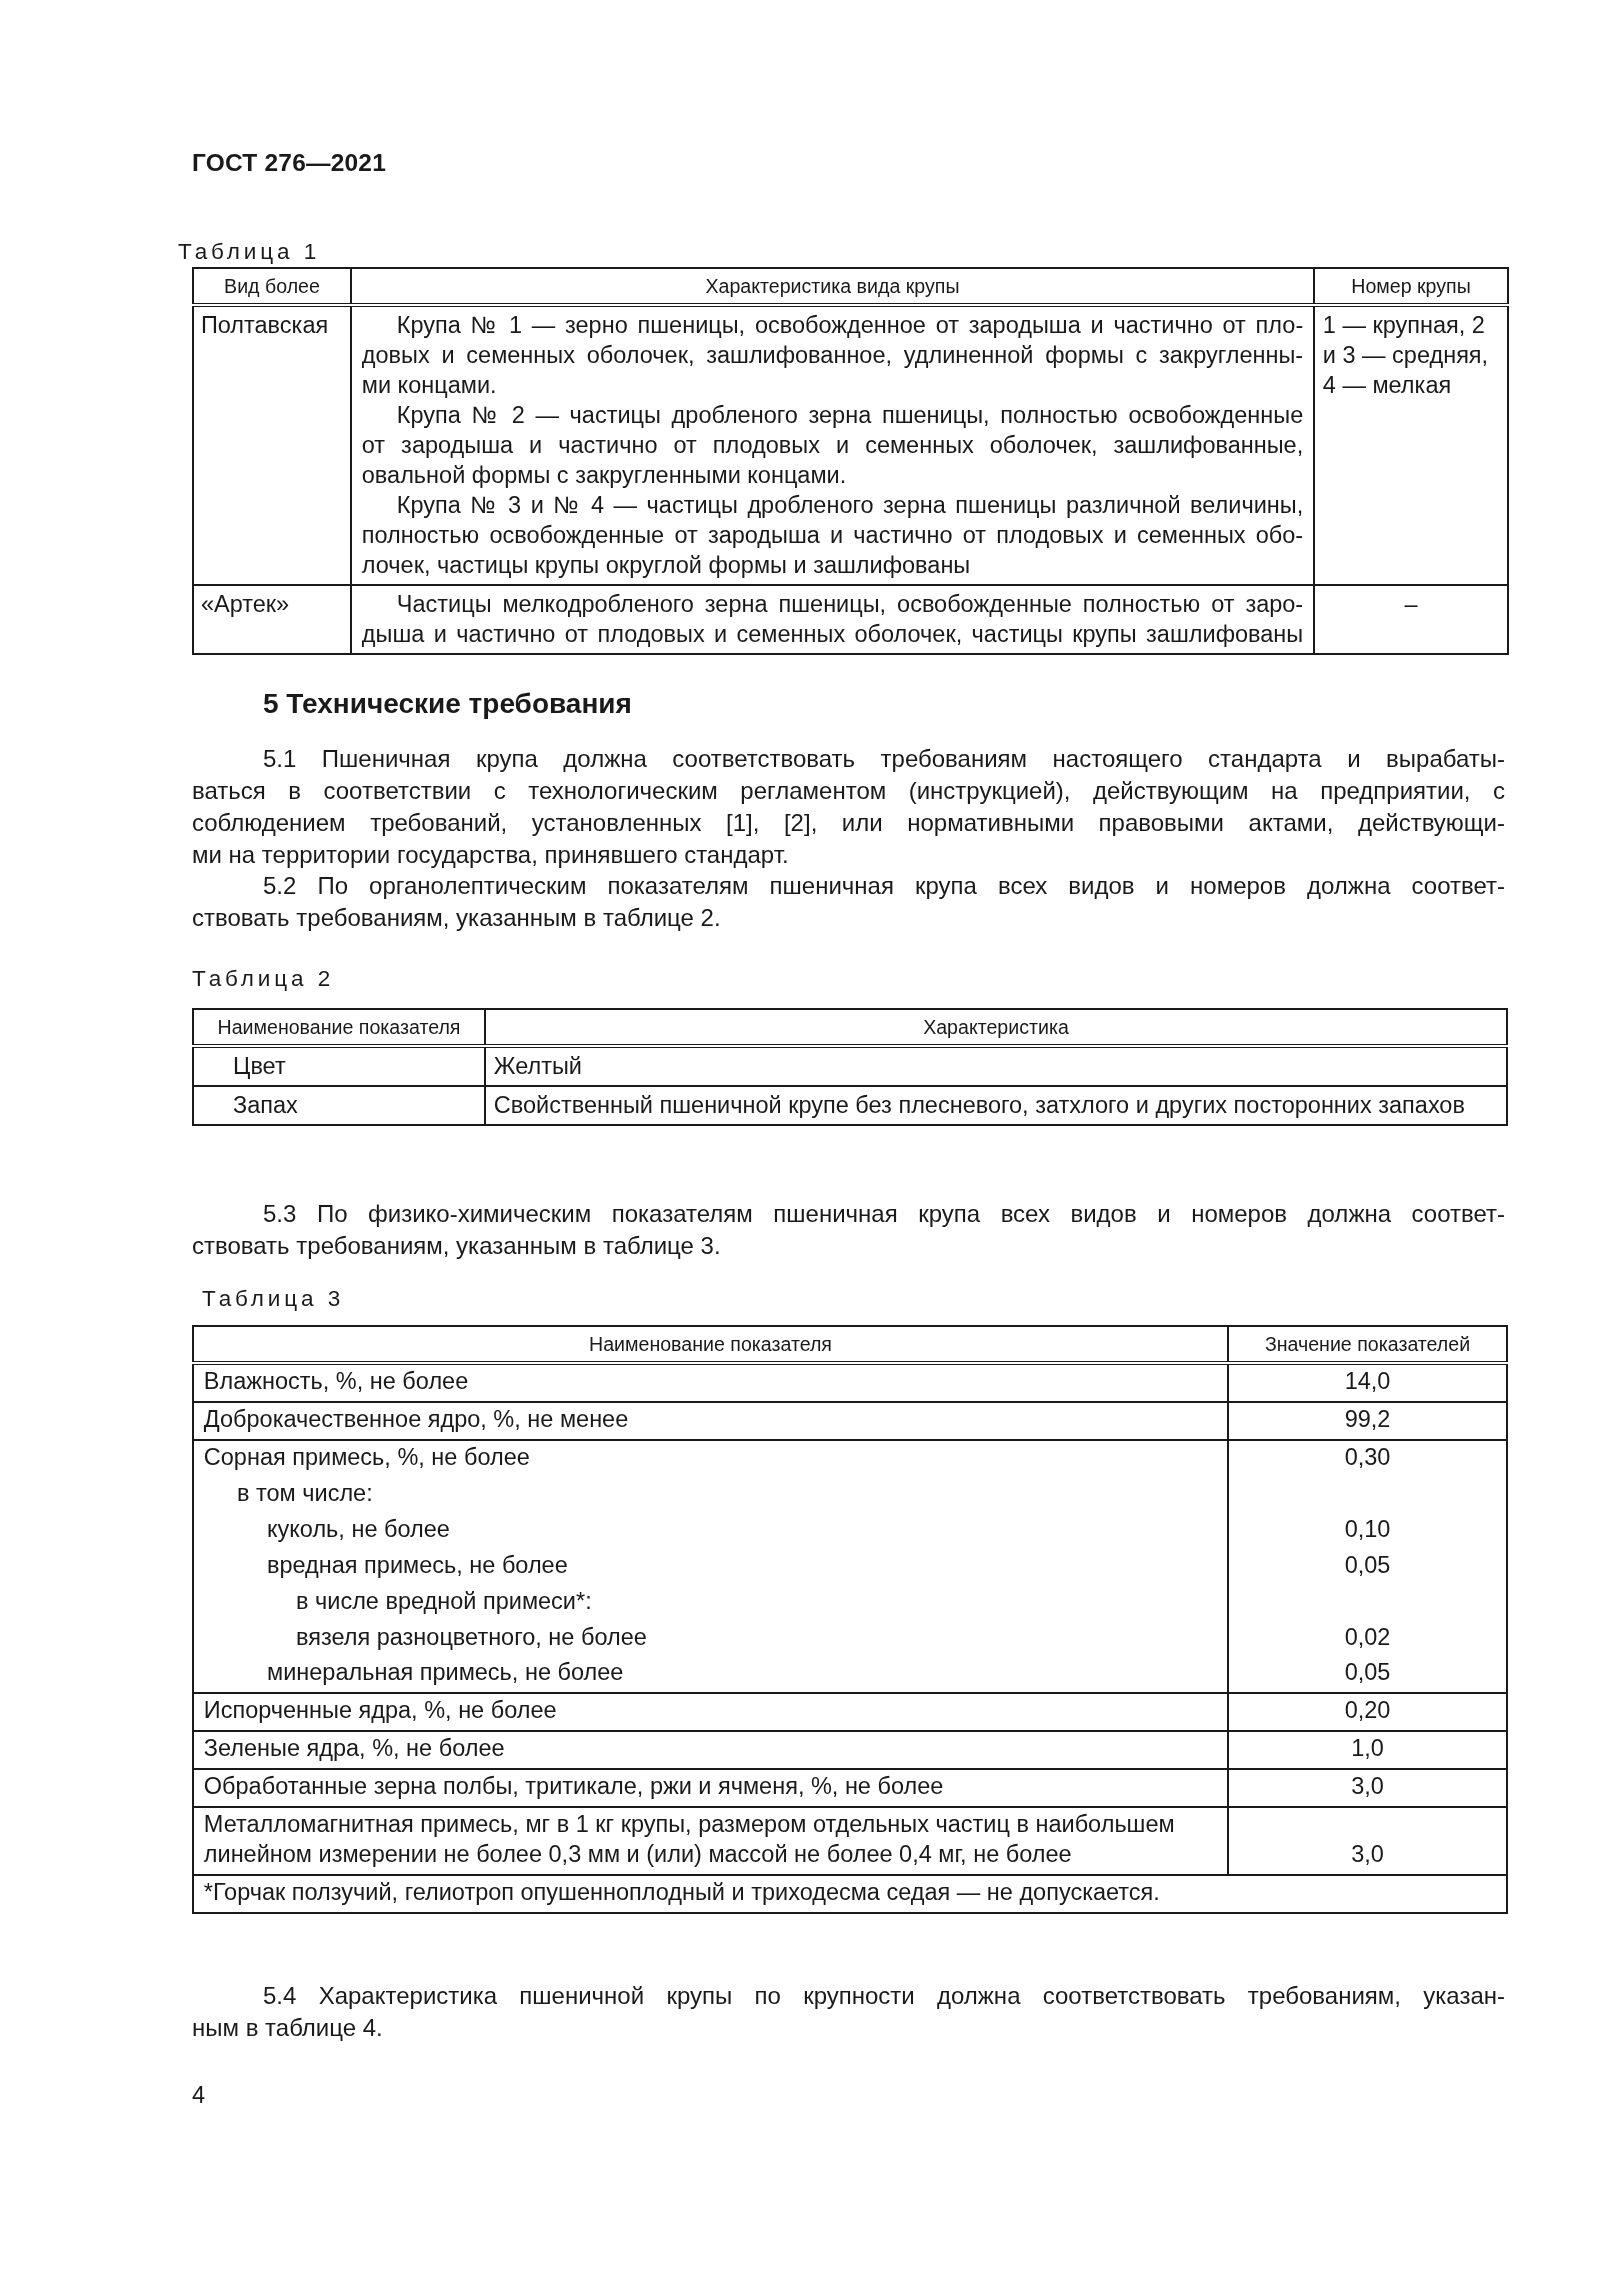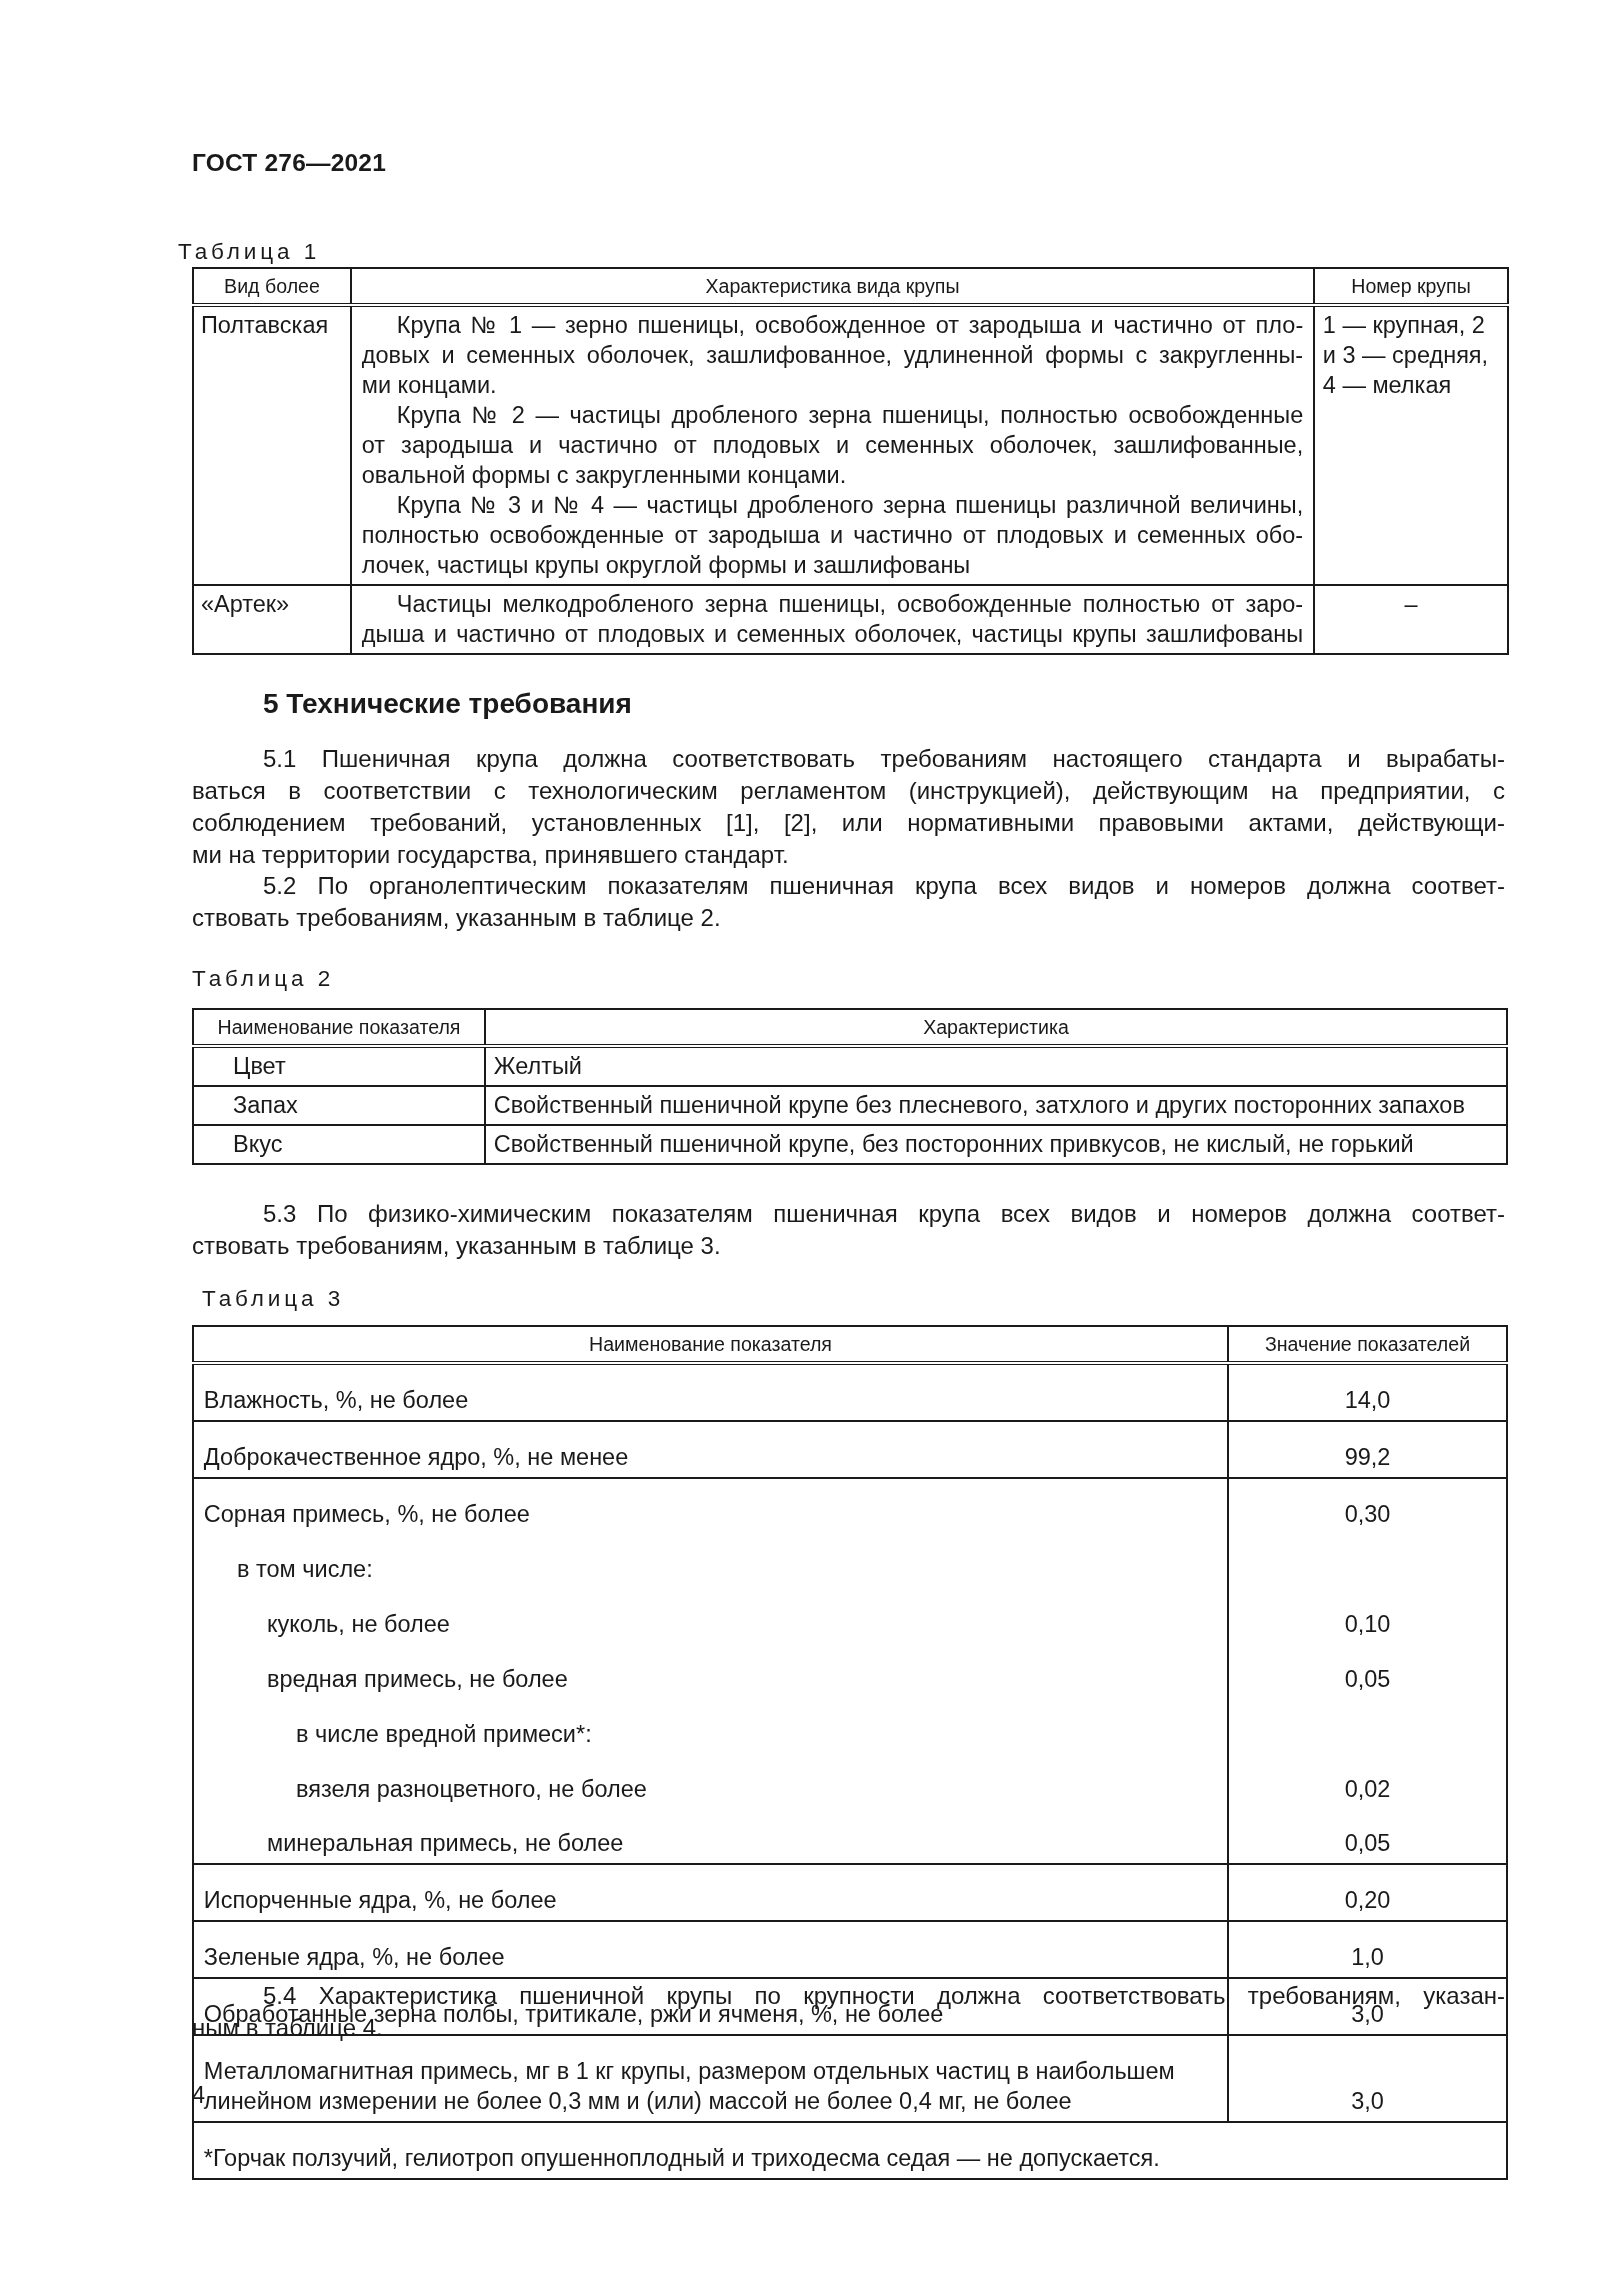--- a/index.html
+++ b/index.html
@@ -14,21 +14,21 @@
   .para .ind { padding-left: 71px; }
   .section-title { left: 263px; top: 688px; font-size: 28px; font-weight: bold; }
   table { border-collapse: collapse; position: absolute; left: 192px; width: 1314px; table-layout: fixed; }
   td, th { border: 2.5px solid #1a1a1a; vertical-align: top; font-weight: normal; padding: 0; }
   th { font-size: 19.6px; text-align: center; padding: 5.9px 5.9px 4.9px; line-height: 23.5px; }
   thead tr th { border-bottom: 4.9px double #1a1a1a; }
   td { font-size: 23.5px; line-height: 30px; padding: 2.9px 9.8px 3.9px; }
   .ln-blk { display: block; white-space: nowrap; }
   .just { text-align: justify; text-align-last: justify; }
   .center { text-align: center; }
-  .t3 td { border-top: none; border-bottom: none; padding-top: 20px; padding-bottom: 4.9px; }
+  .t3 td { border-top: none; border-bottom: none; padding-top: 1px; padding-bottom: 4.9px; }
   .t3 tr.grp-start td { border-top: 2.9px solid #1a1a1a; }
   .t3 tr.grp-end td { border-bottom: 2.9px solid #1a1a1a; }
   .ind1 { padding-left: 43px !important; }
   .ind2 { padding-left: 73px !important; }
   .ind3 { padding-left: 102px !important; }
   .page-num { left: 192px; top: 2082px; font-size: 23.5px; }
 </style>
 </head>
 <body>
 
@@ -106,24 +106,20 @@
   </thead>
   <tbody>
     <tr>
       <td style="padding-left:39px;margin-left:40px;">Цвет</td>
       <td style="padding-left:7.8px;">Желтый</td>
     </tr>
     <tr>
       <td style="padding-left:39px;">Запах</td>
       <td style="padding-left:7.8px; white-space:nowrap;">Свойственный пшеничной крупе без плесневого, затхлого и других посторонних запахов</td>
     </tr>
-    <tr>
-      <td style="padding-left:39px;">Вкус</td>
-      <td style="padding-left:7.8px;">Свойственный пшеничной крупе, без посторонних привкусов, не кислый, не горький</td>
-    </tr>
   </tbody>
 </table>
 
 <div class="abs para" style="top:1198px;">
   <span class="ln ind">5.3 По физико-химическим показателям пшеничная крупа всех видов и номеров должна соответ-</span>
   <span class="ln last">ствовать требованиям, указанным в таблице 3.</span>
 </div>
 
 <div class="abs tbl-caption" style="left:192px; top:1286px;margin-left:10px;">Таблица 3</div>
 <table class="t3" style="top:1325px;">

